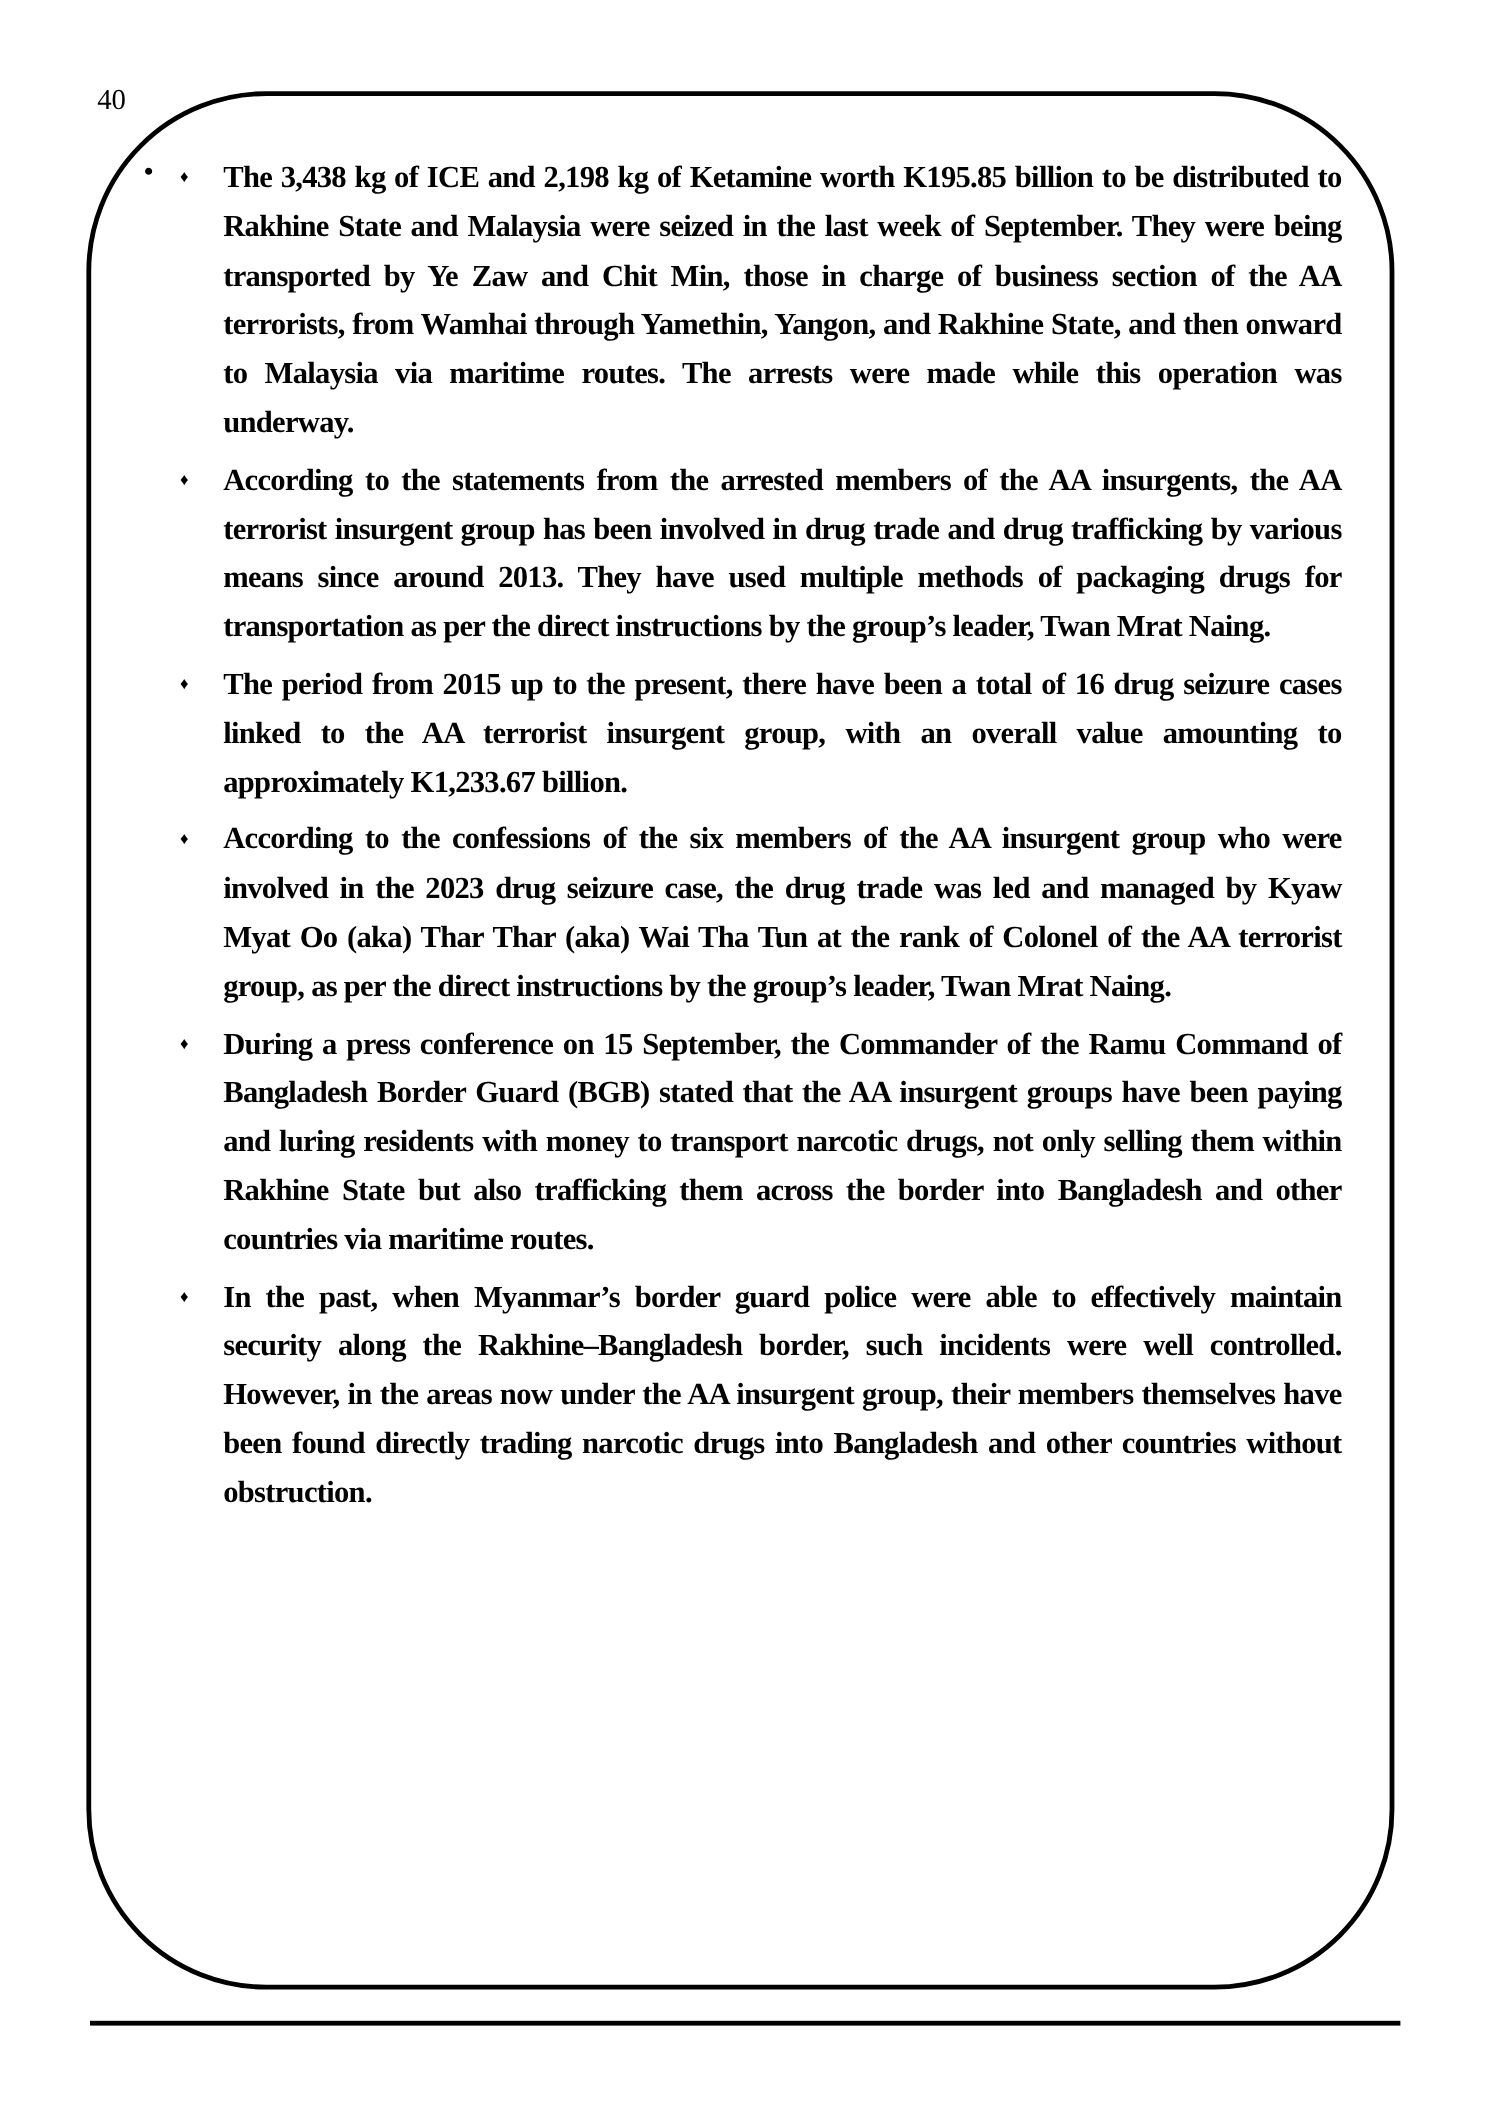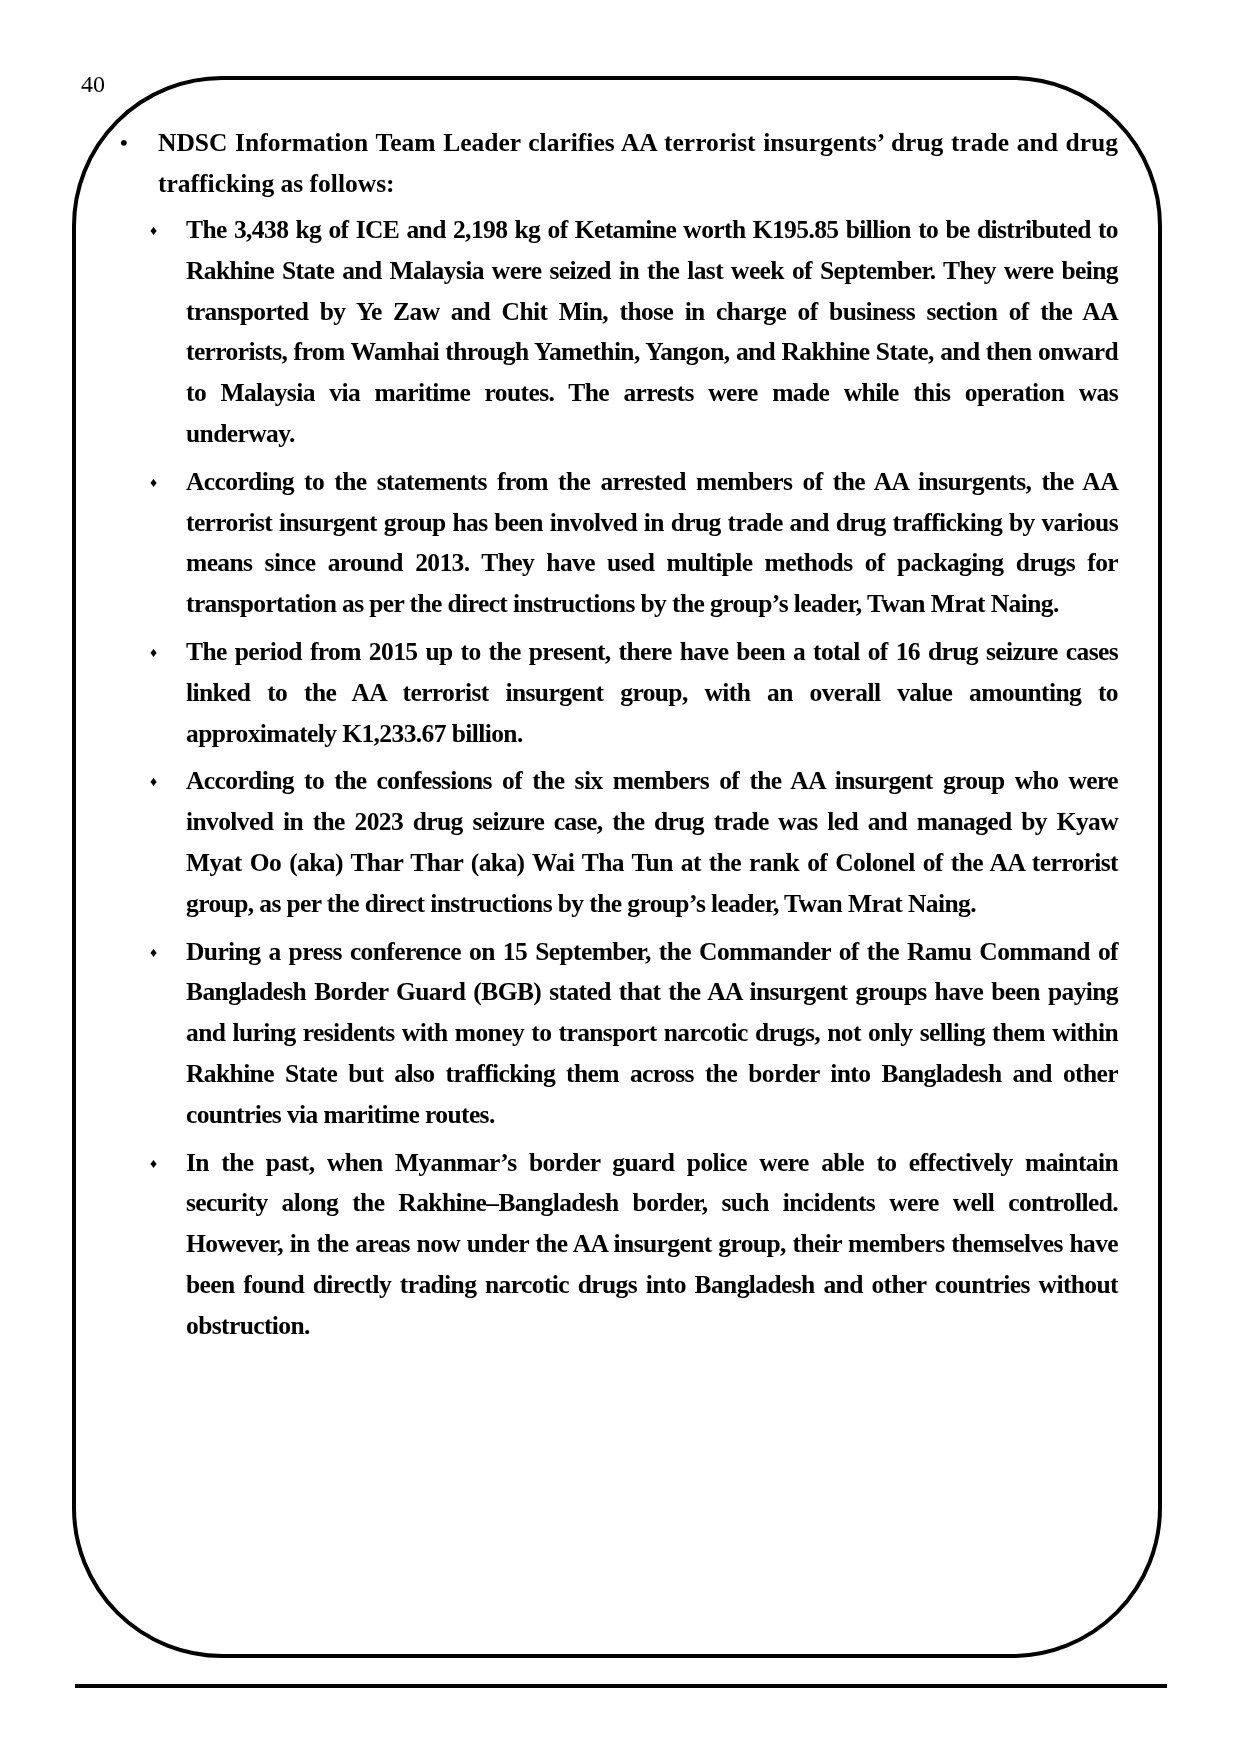--- a/index.html
+++ b/index.html
@@ -91,21 +91,20 @@
 </head>
 <body>
 
 <div class="page-number">40</div>
 
 <div class="frame"></div>
 
 <div class="content">
   <p class="main-item">
     <span class="main-bullet">•</span>
-    <span>NDSC Information Team Leader clarifies AA terrorist insurgents’ drug trade and drug trafficking as follows:</span>
   </p>
 
   <ul class="sub-list">
     <li class="sub-item">
       <span class="sub-bullet">♦</span>
       <span>The 3,438 kg of ICE and 2,198 kg of Ketamine worth K195.85 billion to be distributed to Rakhine State and Malaysia were seized in the last week of September. They were being transported by Ye Zaw and Chit Min, those in charge of business section of the AA terrorists, from Wamhai through Yamethin, Yangon, and Rakhine State, and then onward to Malaysia via maritime routes. The arrests were made while this operation was underway.</span>
     </li>
     <li class="sub-item">
       <span class="sub-bullet">♦</span>
       <span>According to the statements from the arrested members of the AA insurgents, the AA terrorist insurgent group has been involved in drug trade and drug trafficking by various means since around 2013. They have used multiple methods of packaging drugs for transportation as per the direct instructions by the group’s leader, Twan Mrat Naing.</span>

